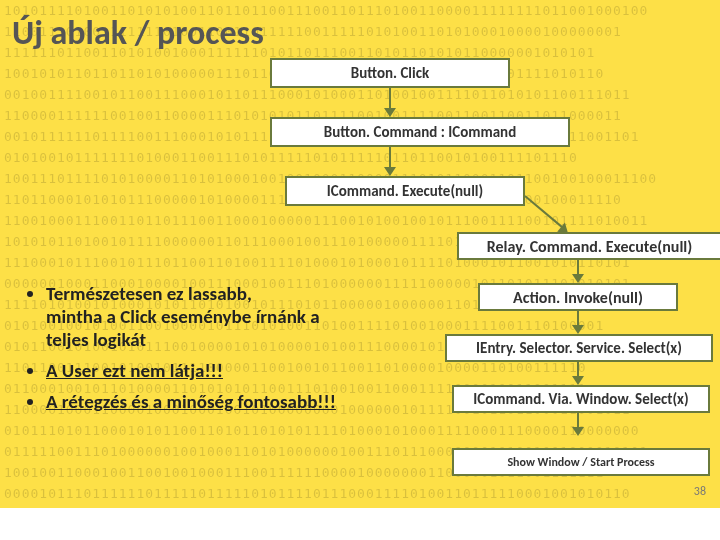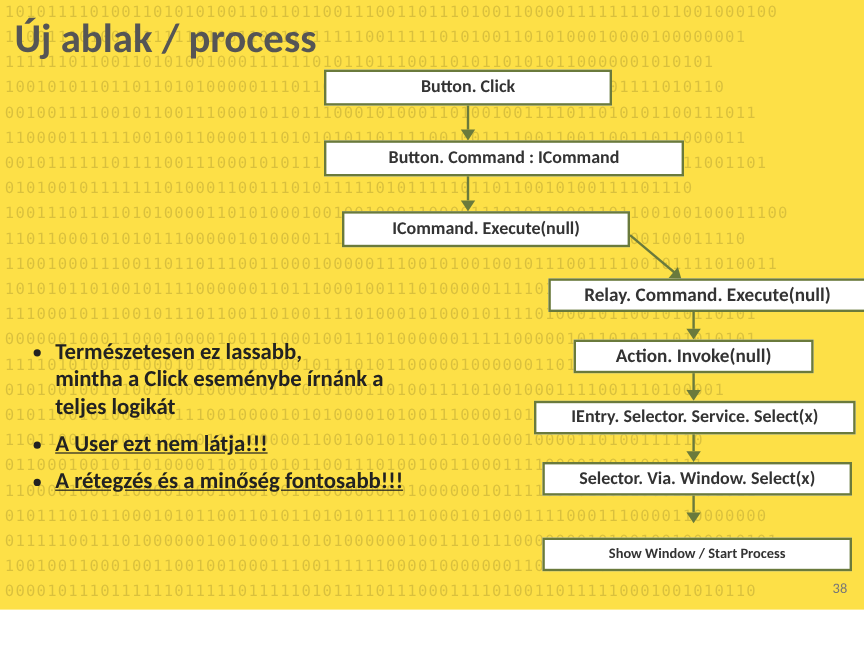--- a/index.html
+++ b/index.html
@@ -151,21 +151,21 @@
   <div class="arrow-head" style="top:274px; left:578px;"></div>
 
   <div class="box" style="top:283px; left:478px; width:200px; height:28px; font-size:16px;text-align:center;">Action. Invoke(null)</div>
   <div class="arrow-line" style="top:311px; left:578px; height:14px;"></div>
   <div class="arrow-head" style="top:325px; left:578px;"></div>
 
   <div class="box" style="top:334px; left:445px; width:268px; height:28px; font-size:15px;">IEntry. Selector. Service. Select(x)</div>
   <div class="arrow-line" style="top:362px; left:578px; height:14px;"></div>
   <div class="arrow-head" style="top:376px; left:578px;"></div>
 
-  <div class="box" style="top:385px; left:452px; width:258px; height:28px; font-size:15px;">Selector. Via. Window. Select(x)</div>
+  <div class="box" style="top:385px; left:452px; width:258px; height:28px; font-size:15px;">ICommand. Via. Window. Select(x)</div>
   <div class="arrow-line" style="top:413px; left:578px; height:14px;"></div>
   <div class="arrow-head" style="top:427px; left:578px;"></div>
 
   <div class="box" style="top:448px; left:452px; width:258px; height:28px; font-size:12px;">Show Window / Start Process</div>
 
   <div class="bullets">
     <ul>
       <li>
         <span>Természetesen ez lassabb,</span>
         <span class="sub">mintha a Click eseménybe írnánk a</span>

